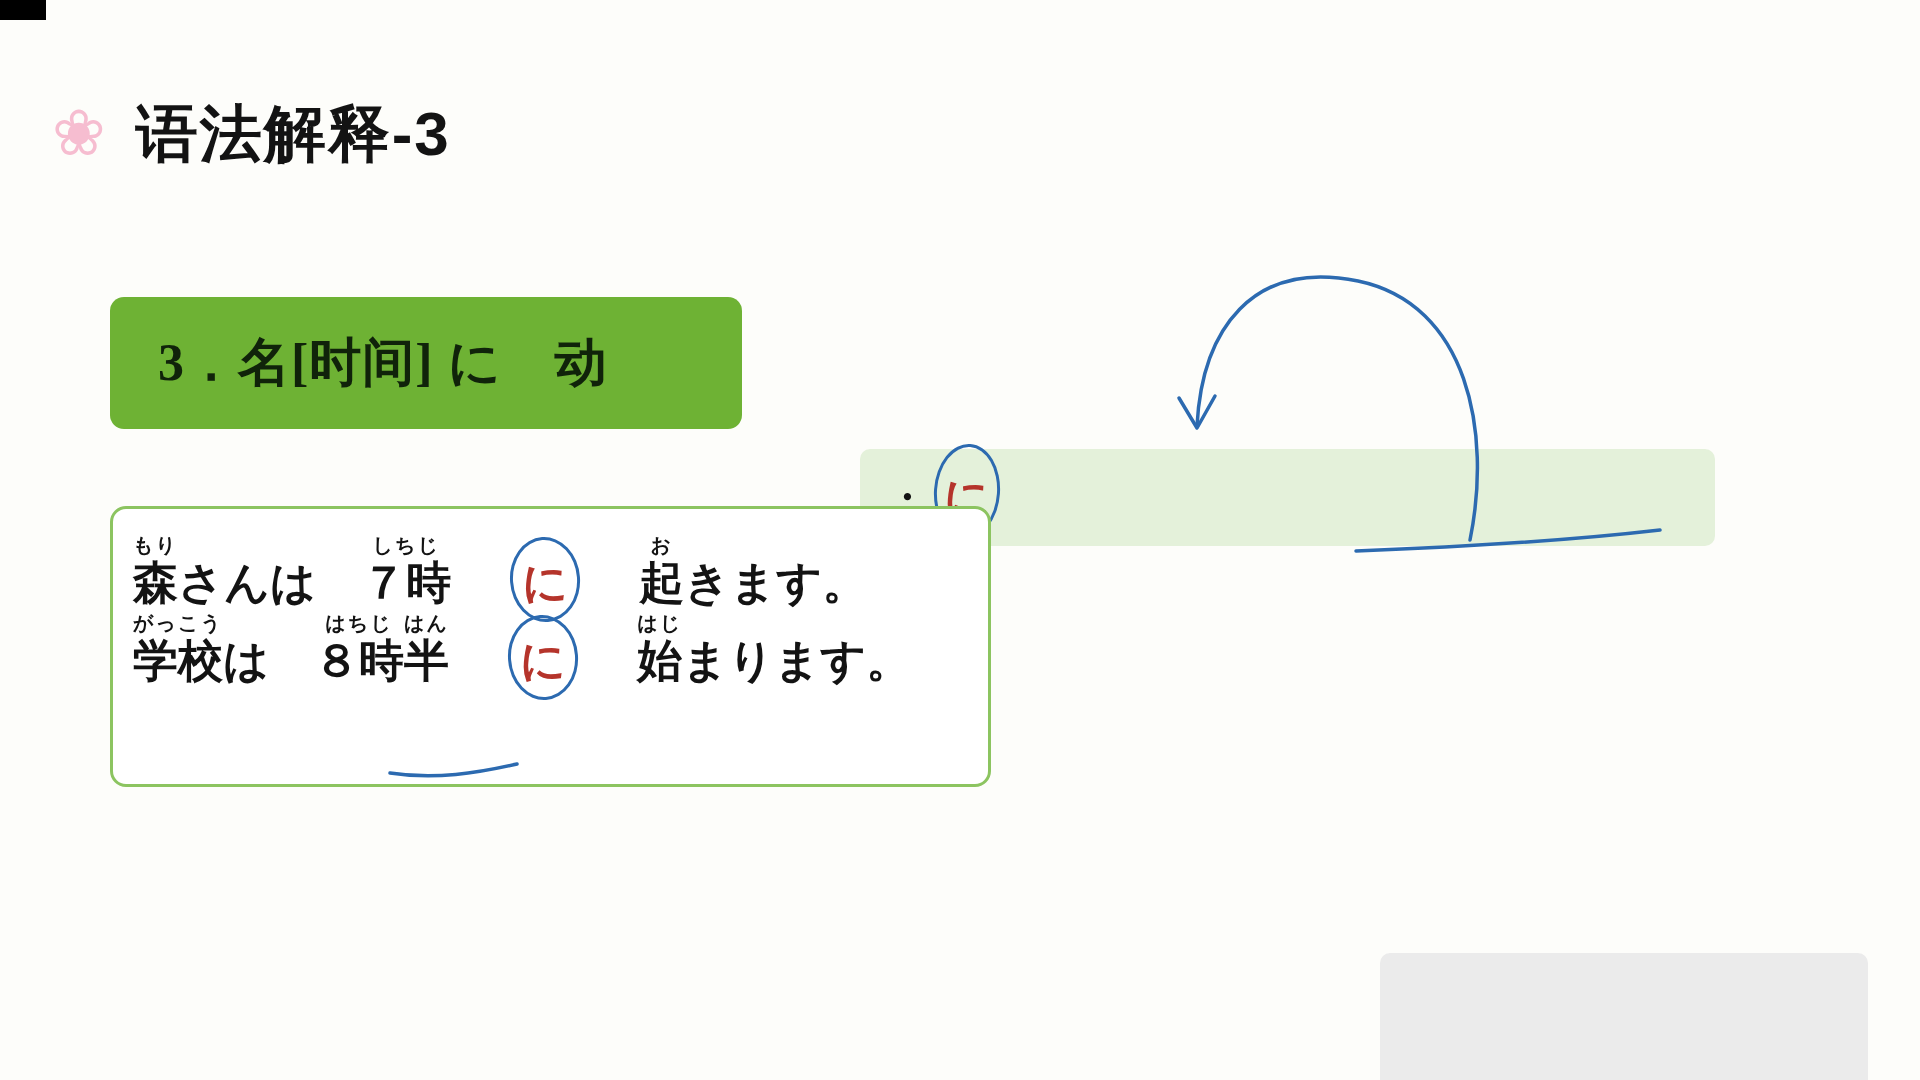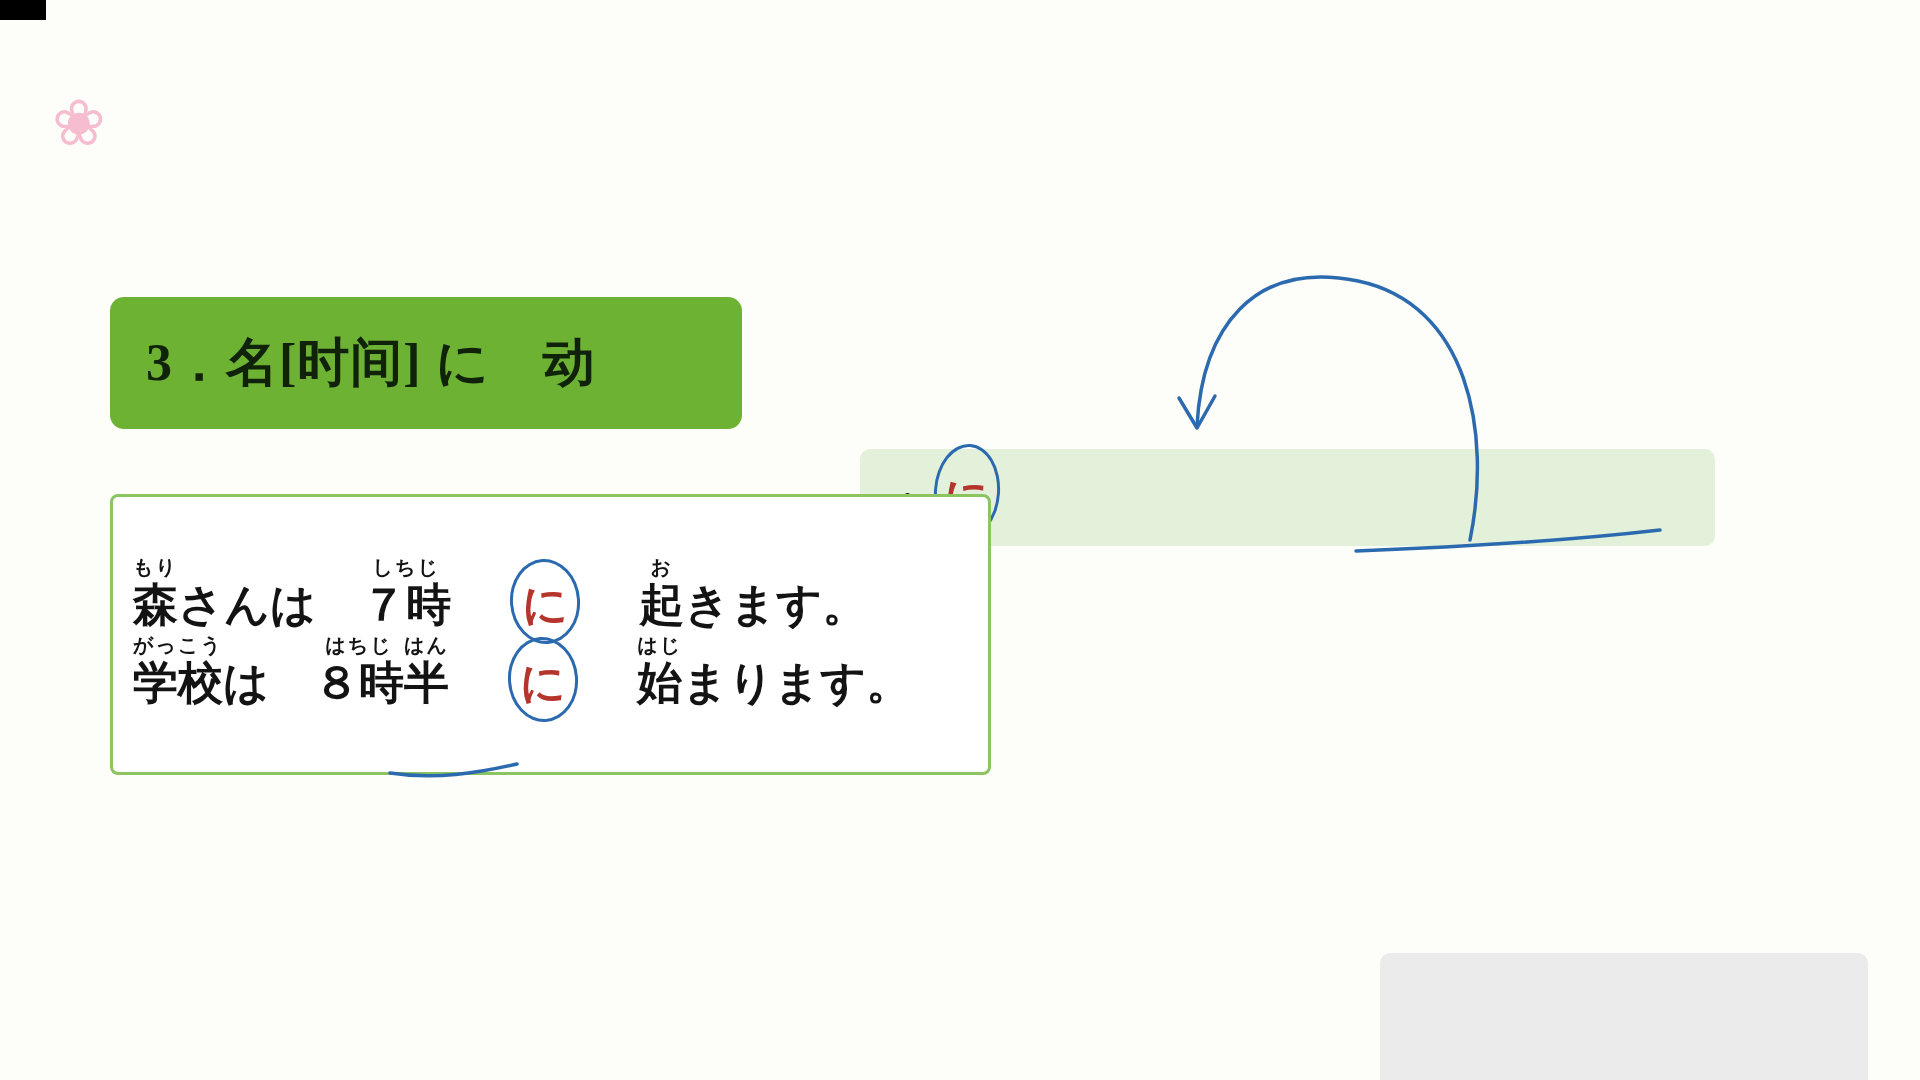--- a/index.html
+++ b/index.html
@@ -13,39 +13,39 @@
   .header { position:absolute; left:52px; top:92px; display:flex; align-items:center; gap:30px; }
   .flower { font-size:64px; line-height:1; color: var(--flower-pink, #f6bdd0); }
   .title {
     margin:0; font-family:"Liberation Sans", sans-serif;
     font-size:62px; font-weight:700; color: var(--text-dark, #131313); letter-spacing:2px;
   }
 
   .grammar-box {
     position:absolute; left:110px; top:297px; width:632px; height:132px;
     background: var(--green-box, #6eb234); border-radius:14px;
-    display:flex; align-items:center; padding-left:36px; box-sizing:border-box;
+    display:flex; align-items:center; padding-left:48px; box-sizing:border-box;
   }
   .grammar-label { font-size:52px; font-weight:700; color:#10230a; letter-spacing:1px; }
 
   .question-box {
     position:absolute; left:860px; top:449px; width:855px; height:97px;
     background: var(--question-bg, #e4f1da); border-radius:10px;
     display:flex; align-items:center; padding-left:28px; box-sizing:border-box;
     font-size:45px; font-weight:700; color: var(--text-dark, #131313);
     white-space:pre;
   }
   .q-bullet { font-size:38px; margin-right:16px; }
   .q-particle { color: var(--particle-red, #b5342b); margin:0 6px 0 2px; }
 
   .example-box {
-    position:absolute; left:110px; top:494px; width:881px; height:281px;
-    background:#ffffff; border:3px solid var(--example-border, #8cc460); border-radius:8px;
+    position:absolute; left:110px; top:506px; width:881px; height:281px;
+    background:#ffffff; border:3px solid var(--example-border, #8cc460); border-radius:16px;
     box-sizing:border-box; padding:22px 18px 30px 20px;
-    display:flex; flex-direction:column; justify-content:center;
+    display:flex; flex-direction:column; justify-content:flex-start;
   }
   .sentence-row { display:flex; align-items:flex-end; white-space:pre; }
   .seg { display:inline-flex; flex-direction:column; align-items:center; }
   .furi { font-size:20px; font-weight:700; height:28px; line-height:28px; letter-spacing:2px; color: var(--text-dark, #131313); }
   .base { font-size:45px; font-weight:700; line-height:1.1; color: var(--text-dark, #131313); }
   .seg.particle .base { color: var(--particle-red, #b5342b); }
 
   .circled { position:relative; }
   .circled::after {
     content:""; position:absolute; border:3px solid var(--annotation-blue, #2c6ab0);
@@ -68,20 +68,21 @@
 </style>
 </head>
 <body style="background: rgb(253, 253, 250);">
 
 <div class="slide">
 
   <div class="corner-mark"></div>
 
   <header class="header">
     <span class="flower">❀</span>
+    <h1 class="title">语法解释-3</h1>
   </header>
 
   <div class="grammar-box">
     <span class="grammar-label">3．名[时间] に　动</span>
   </div>
 
   <div class="question-box">
     <span class="q-bullet">・</span>
     <span class="q-particle circled">に</span>
   </div>

